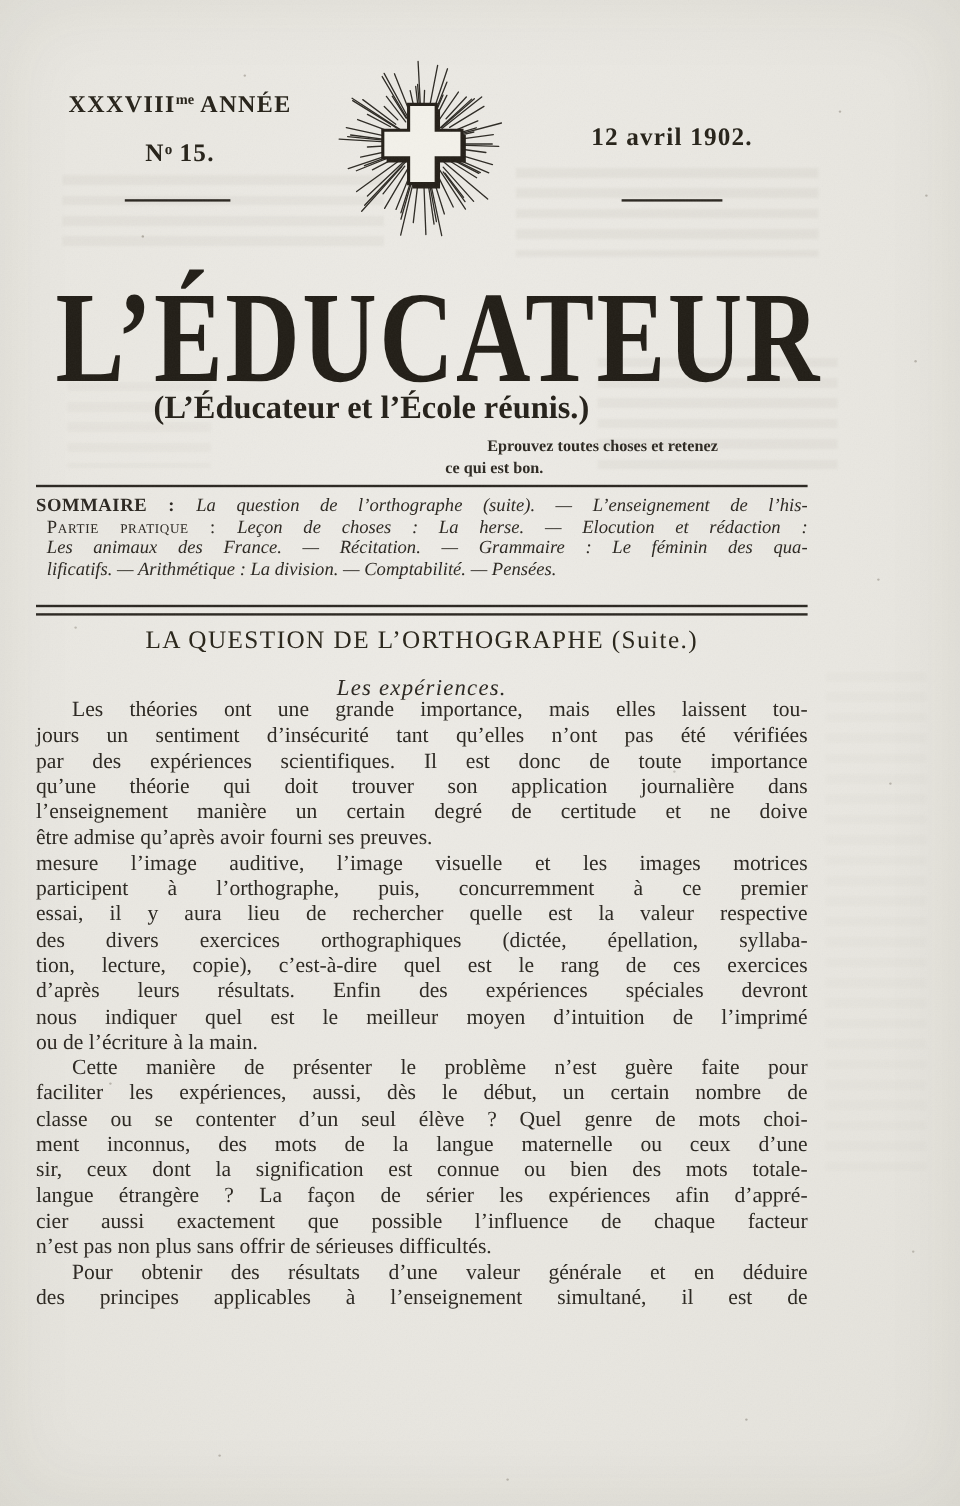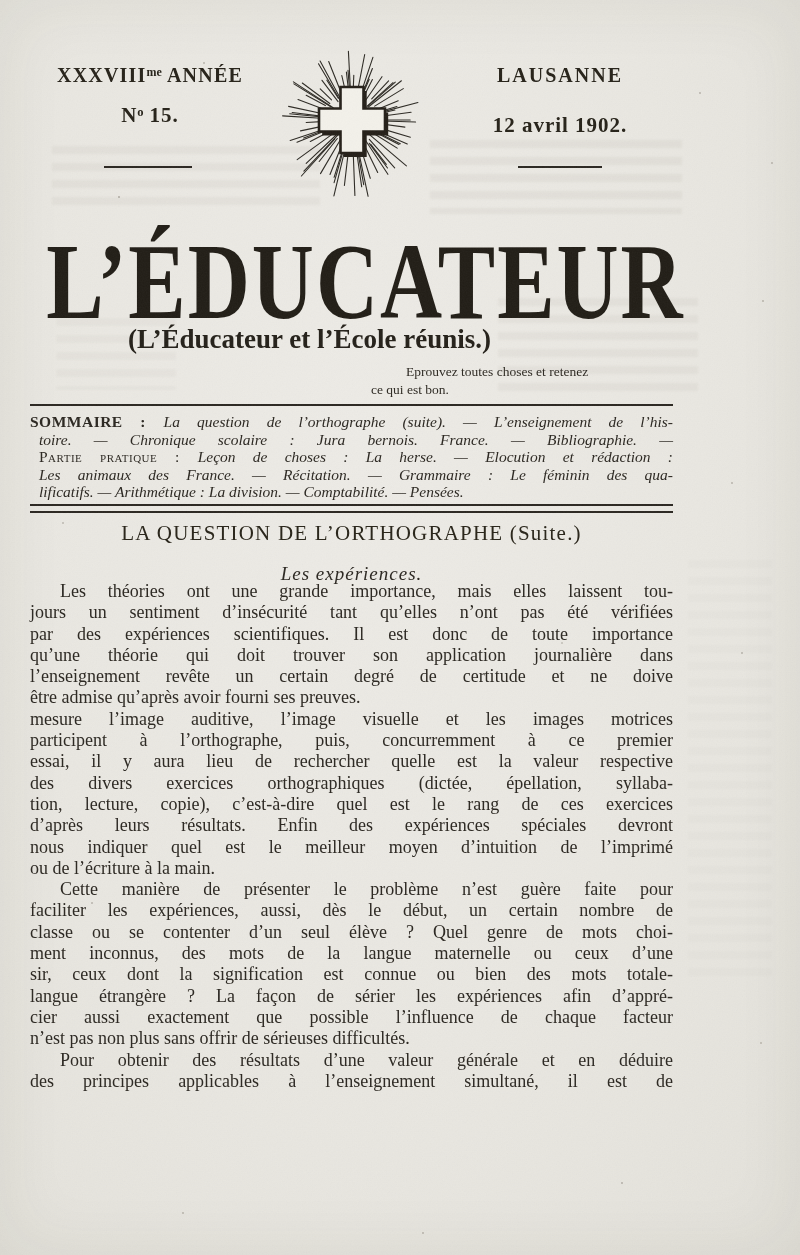--- a/index.html
+++ b/index.html
@@ -21,39 +21,39 @@
   .speckle{position:absolute;left:0;top:0;width:2px;height:2px;background:transparent;border-radius:50%;
     box-shadow:118px 196px 0 rgba(72,64,50,.35),699px 92px 0 rgba(72,64,50,.3),
       762px 300px 0 rgba(72,64,50,.3),741px 652px 0 rgba(72,64,50,.3),
       621px 1182px 0 rgba(72,64,50,.32),182px 1212px 0 rgba(72,64,50,.3),
       760px 1042px 0 rgba(72,64,50,.28),91px 902px 0 rgba(72,64,50,.3),
       771px 162px 0 rgba(72,64,50,.3),62px 522px 0 rgba(72,64,50,.28),
       731px 482px 0 rgba(72,64,50,.3),203px 62px 0 rgba(72,64,50,.3),
       422px 1232px 0 rgba(72,64,50,.3),561px 642px 0 rgba(72,64,50,.25);}
   .grain{position:absolute;left:0;top:0;pointer-events:none;opacity:.05;}
   
-  .block-left,.block-right{position:absolute;top:64px;width:240px;text-align:center;color:#262219;}
+  .block-left,.block-right{position:absolute;top:76px;width:240px;text-align:center;color:#262219;}
   .block-left{left:30px;}
   .block-right{left:440px;}
   .annee{font-size:20px;font-weight:700;letter-spacing:1.2px;}
   .annee sup,.numero sup{font-size:60%;vertical-align:6px;letter-spacing:0;}
   .numero{margin-top:16px;font-size:21px;font-weight:700;letter-spacing:1px;}
   .numero .num-val{margin-left:6px;text-align:center;}
   .city{font-size:20px;font-weight:700;letter-spacing:2px;}
   .date{margin-top:26px;font-size:21px;font-weight:700;letter-spacing:1px;}
   .hrule{position:absolute;border-top:2px solid #2b2721;height:0;}
   .rule-left{left:104px;top:166px;width:88px;}
   .rule-right{left:518px;top:166px;width:84px;}
   .emblem{position:absolute;left:272px;top:40px;width:160px;height:162px;}
   .main-title{position:absolute;left:30px;top:218px;width:643px;margin:0;text-align:center;
     font-size:86px;font-weight:700;letter-spacing:2px;color:#211d16;white-space:nowrap;
     transform:translateX(14px) scaleY(1.26);transform-origin:center top;}
   .subtitle{position:absolute;left:30px;top:324px;width:643px;margin:0;text-align:center;
     font-size:27px;font-weight:700;color:#242019;transform:translateX(-42px);}
-  .motto{position:absolute;left:360px;top:363px;width:310px;font-size:13.5px;font-weight:400;
+  .motto{position:absolute;left:360px;top:363px;width:310px;font-size:13.5px;font-weight:700;
     line-height:18px;color:#2d2922;}
   .motto .m1{padding-left:46px;}
   .motto .m2{padding-left:11px;}
   
   .rule-top{left:30px;top:404px;width:643px;}
   .sommaire{position:absolute;left:30px;top:413px;width:643px;font-size:15.5px;
     line-height:17.6px;color:#2b2721;}
   .som-line{text-align:justify;text-align-last:justify;}
   .som-line.last{text-align-last:left;}
   .som-line.cont{padding-left:9px;}
@@ -165,51 +165,49 @@
         <line x1="23.2" y1="-7.0" x2="44.9" y2="-13.5"></line>
         <line x1="22.8" y1="-6.1" x2="65.9" y2="-17.5"></line>
         <line x1="23.4" y1="-5.5" x2="42.9" y2="-10.0"></line>
         <line x1="25.4" y1="-3.3" x2="59.1" y2="-7.8"></line>
       </g>
     <path transform="translate(3.2,4)" fill="#241f18" d="M -11.5,-33 L 11.5,-33 L 11.5,-11.5 L 33,-11.5 L 33,11.5 L 11.5,11.5 L 11.5,33 L -11.5,33 L -11.5,11.5 L -33,11.5 L -33,-11.5 L -11.5,-11.5 Z"></path>
     <path fill="#f3f1ea" stroke="#241f18" stroke-width="2.6" d="M -11.5,-33 L 11.5,-33 L 11.5,-11.5 L 33,-11.5 L 33,11.5 L 11.5,11.5 L 11.5,33 L -11.5,33 L -11.5,11.5 L -33,11.5 L -33,-11.5 L -11.5,-11.5 Z"></path>
   </svg>
 
   <div class="block-right">
-    <div class="city">LAUSANNE</div>
     <div class="date">12 avril 1902.</div>
   </div>
   <div class="hrule rule-right"></div>
 
   <h1 class="main-title">L’ÉDUCATEUR</h1>
   <h2 class="subtitle">(L’Éducateur et l’École réunis.)</h2>
   <div class="motto">
     <div class="m1">Eprouvez toutes choses et retenez</div>
     <div class="m2">ce qui est bon.</div>
   </div>
 
   <div class="hrule rule-top"></div>
   <div class="sommaire" id="sommaire">
       <div class="som-line"><span class="seg-b">SOMMAIRE : </span><span class="seg-i">La question de l’orthographe (suite). — L’enseignement de l’his-</span></div>
-      <div class="som-line cont"><span class="seg-i">toire. — Chronique scolaire : Jura bernois. France. — Bibliographie. —</span></div>
       <div class="som-line cont"><span class="seg-sc">Partie pratique : </span><span class="seg-i">Leçon de choses : La herse. — Elocution et rédaction :</span></div>
       <div class="som-line cont"><span class="seg-i">Les animaux des France. — Récitation. — Grammaire : Le féminin des qua-</span></div>
       <div class="som-line cont last"><span class="seg-i">lificatifs. — Arithmétique : La division. — Comptabilité. — Pensées.</span></div>
     </div>
   <div class="double-rule"></div>
 
   <h3 class="article-title">LA QUESTION DE L’ORTHOGRAPHE (Suite.)</h3>
   <h4 class="article-sub">Les expériences.</h4>
   <div class="article-body" id="article-body">
       <div class="para">
         <div class="bline firstline">Les théories ont une grande importance, mais elles laissent tou-</div>
         <div class="bline">jours un sentiment d’insécurité tant qu’elles n’ont pas été vérifiées</div>
         <div class="bline">par des expériences scientifiques. Il est donc de toute importance</div>
         <div class="bline">qu’une théorie qui doit trouver son application journalière dans</div>
-        <div class="bline">l’enseignement revête un certain degré de certitude et ne doive</div>
+        <div class="bline">l’enseignement manière un certain degré de certitude et ne doive</div>
         <div class="bline lastline">être admise qu’après avoir fourni ses preuves.</div>
       </div>
       <div class="para">
         <div class="bline">mesure l’image auditive, l’image visuelle et les images motrices</div>
         <div class="bline">participent à l’orthographe, puis, concurremment à ce premier</div>
         <div class="bline">essai, il y aura lieu de rechercher quelle est la valeur respective</div>
         <div class="bline">des divers exercices orthographiques (dictée, épellation, syllaba-</div>
         <div class="bline">tion, lecture, copie), c’est-à-dire quel est le rang de ces exercices</div>
         <div class="bline">d’après leurs résultats. Enfin des expériences spéciales devront</div>
         <div class="bline">nous indiquer quel est le meilleur moyen d’intuition de l’imprimé</div>

